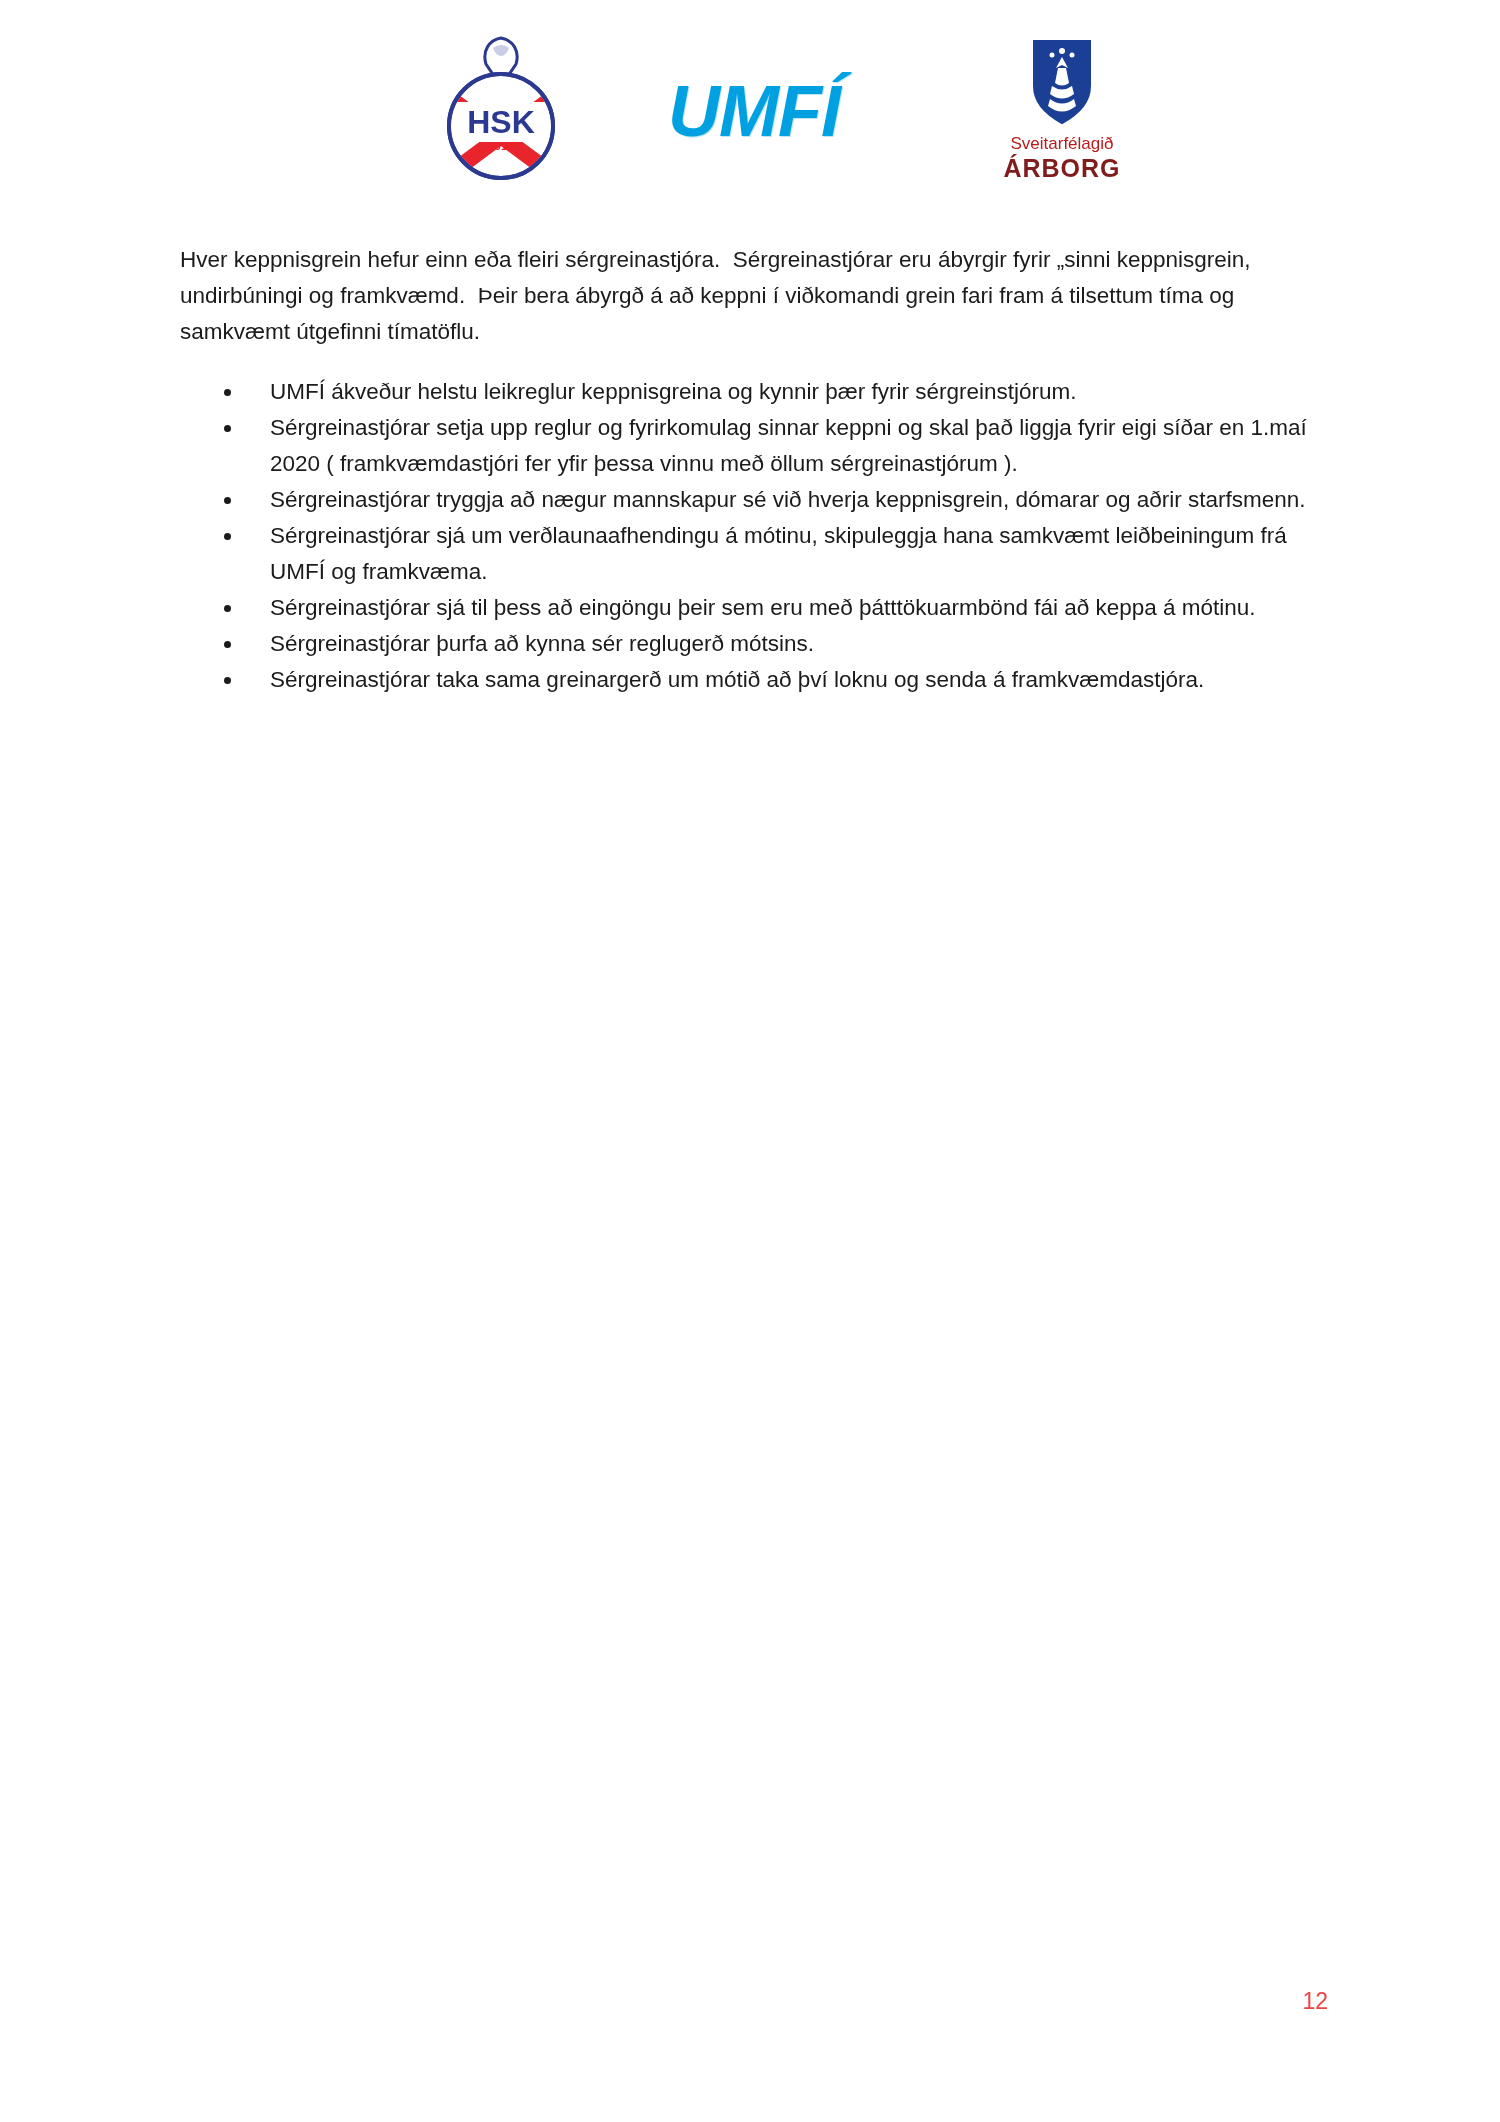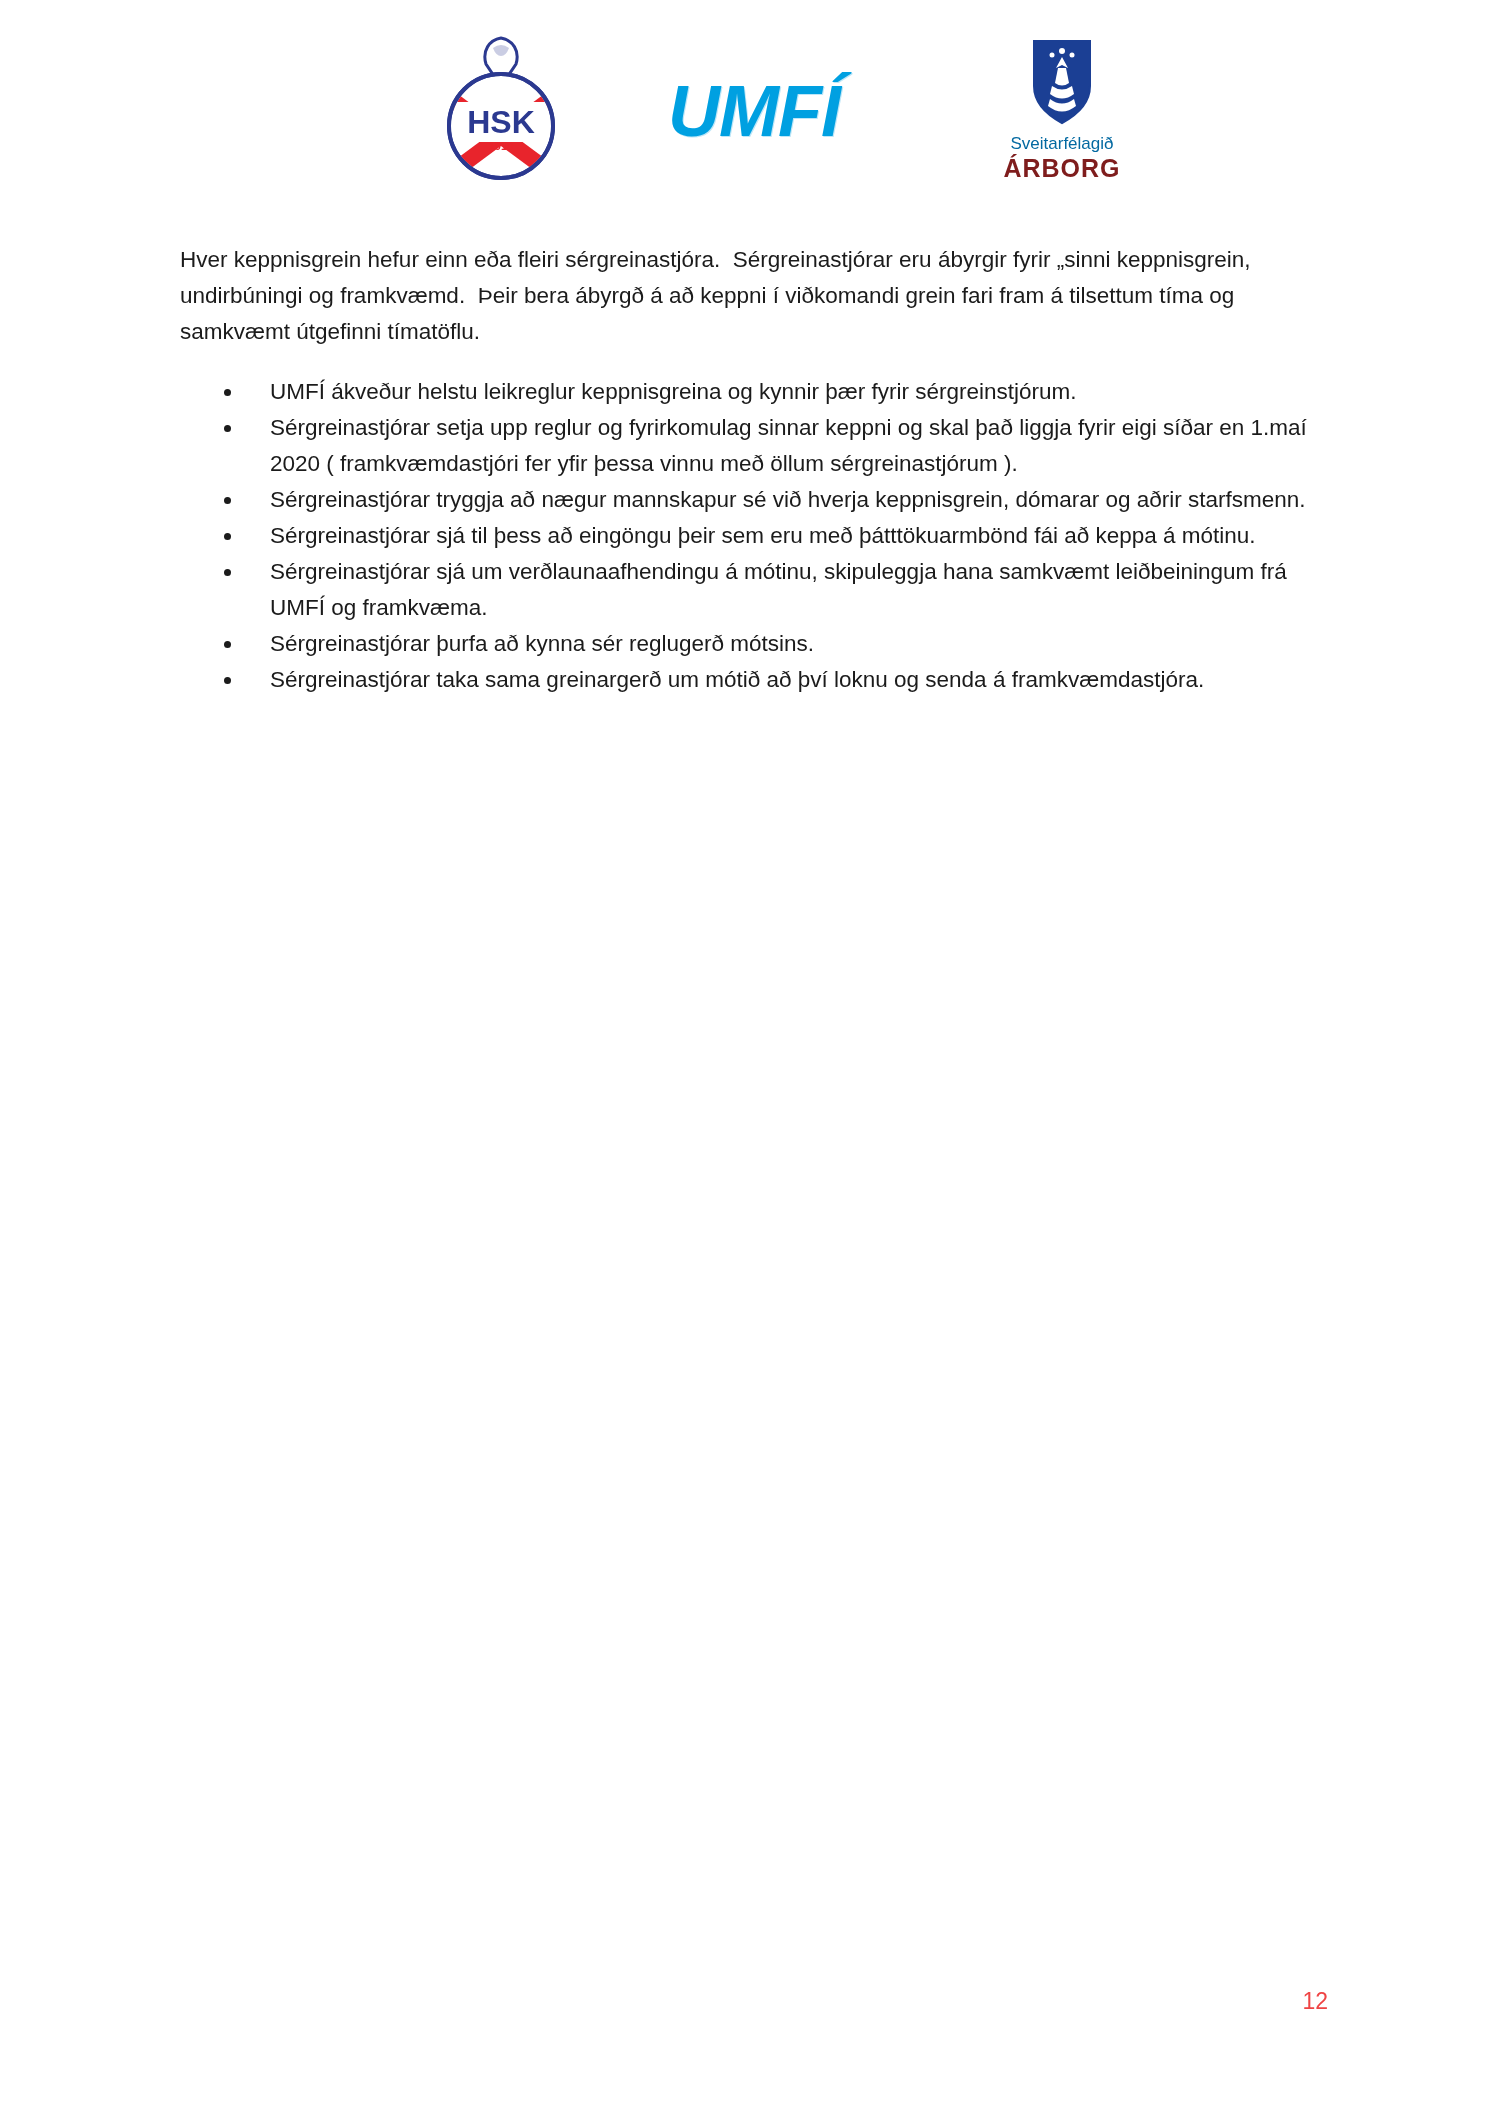--- a/index.html
+++ b/index.html
@@ -36,21 +36,21 @@
     text-shadow: 1px 1px 0 #bde6f7;
   }
 
   .arborg-logo {
     position: absolute;
     left: 962px; top: 38px;
     width: 170px;
     text-align: center;
   }
   .arborg-shield { display: block; margin: 0 auto; }
-  .arborg-sub { font-size: 17px; color: #0369a1; margin-top: 8px; line-height: 20px; }
+  .arborg-sub { font-size: 17px; color: #b91c1c; margin-top: 8px; line-height: 20px; }
   .arborg-name { font-size: 25px; font-weight: bold; letter-spacing: 1px; color: #7f1d1d; line-height: 28px; }
 
   
   .content {
     position: absolute;
     left: 180px; top: 242px;
     width: 1155px;
     font-size: 22.5px;
     line-height: 36px;
     color: #1b1b1b;
@@ -136,22 +136,22 @@
     </div>
 
   </div>
 
   <div class="content">
     <p class="intro">Hver keppnisgrein hefur einn eða fleiri sérgreinastjóra.  Sérgreinastjórar eru ábyrgir fyrir „sinni keppnisgrein, undirbúningi og framkvæmd.  Þeir bera ábyrgð á að keppni í viðkomandi grein fari fram á tilsettum tíma og  samkvæmt útgefinni tímatöflu.</p>
     <ul class="bullets">
         <li>UMFÍ ákveður helstu leikreglur keppnisgreina og kynnir þær fyrir sérgreinstjórum.</li>
         <li>Sérgreinastjórar setja upp reglur og fyrirkomulag sinnar keppni og skal það liggja fyrir eigi síðar en 1.maí 2020 ( framkvæmdastjóri fer yfir þessa vinnu með öllum sérgreinastjórum ).</li>
         <li>Sérgreinastjórar tryggja að nægur mannskapur sé við hverja keppnisgrein, dómarar og aðrir starfsmenn.</li>
+        <li>Sérgreinastjórar sjá um verðlaunaafhendingu á mótinu, skipuleggja hana samkvæmt leiðbeiningum frá UMFÍ og framkvæma.</li>
         <li>Sérgreinastjórar sjá til þess að eingöngu þeir sem eru með þátttökuarmbönd fái að keppa á mótinu.</li>
-        <li>Sérgreinastjórar sjá um verðlaunaafhendingu á mótinu, skipuleggja hana samkvæmt leiðbeiningum frá UMFÍ og framkvæma.</li>
         <li>Sérgreinastjórar þurfa að kynna sér reglugerð mótsins.</li>
         <li>Sérgreinastjórar taka sama greinargerð um mótið að því loknu og senda á framkvæmdastjóra.</li>
       </ul>
   </div>
 
   <div class="page-number">12</div>
 
 </div>
 
 </body></html>

